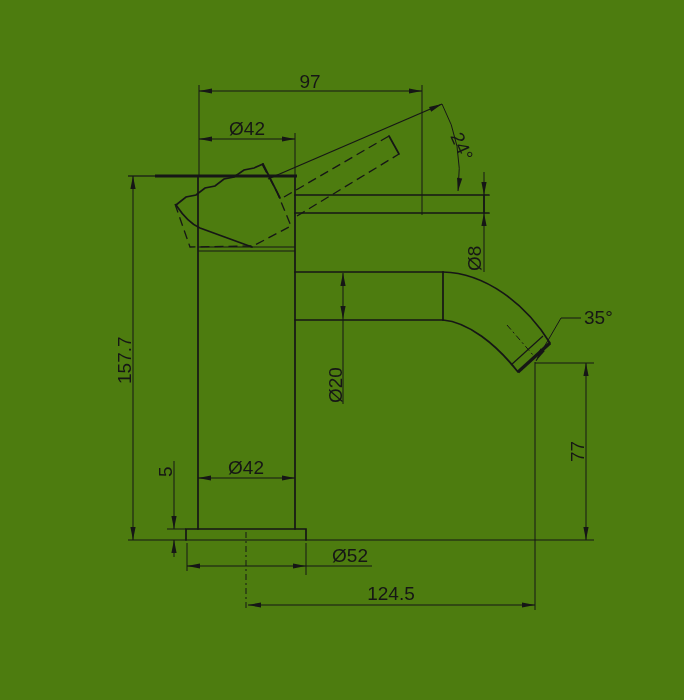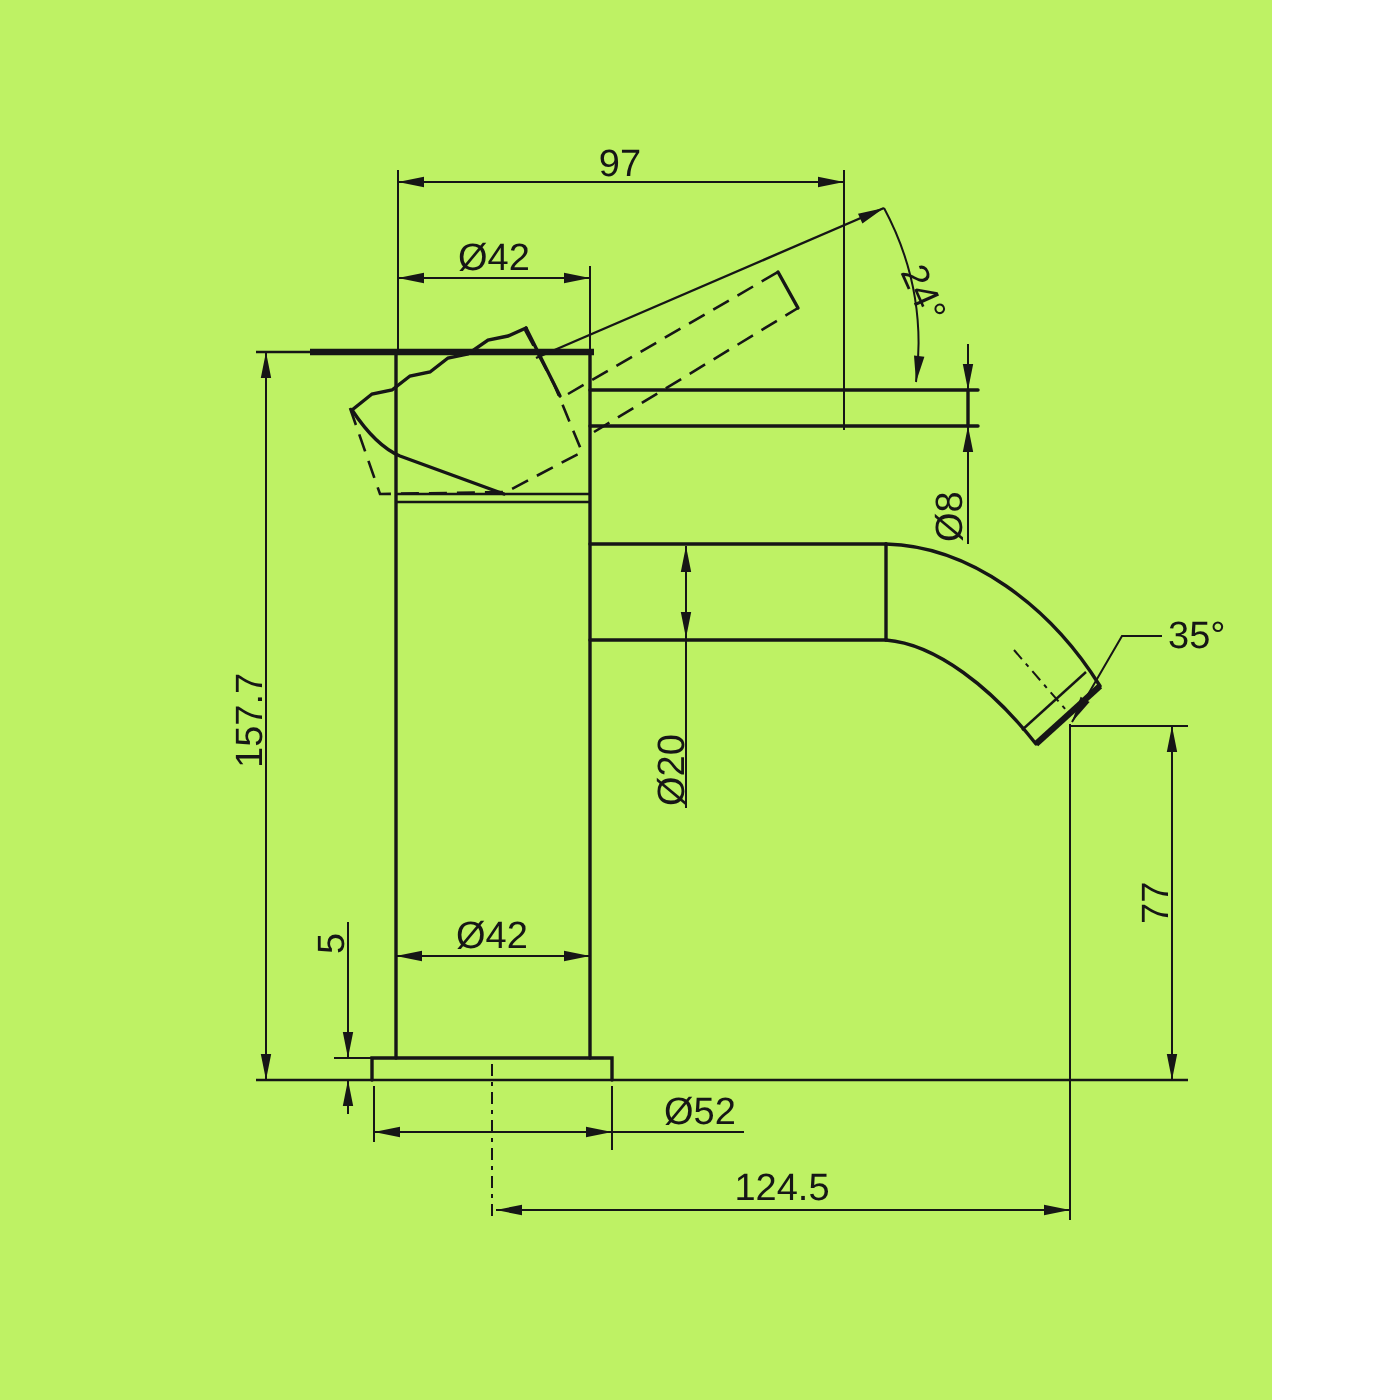--- a/index.html
+++ b/index.html
@@ -5,23 +5,23 @@
   html, body {
     margin: 0;
     padding: 0;
     background: #ffffff;
     width: 700px;
     height: 700px;
     overflow: hidden;
     font-family: "Liberation Sans", sans-serif;
   }
   .canvas-wrap {
-    width: 636px;
+    width: 684px;
     height: 700px;
-    background: #bef264;
+    background: #4d7c0f;
     position: relative;
   }
   svg { display: block; }
   .obj     { stroke: #161616; stroke-width: 1.7; fill: none; stroke-linecap: round; }
   .obj-thick { stroke: #161616; stroke-width: 3.2; fill: none; stroke-linecap: butt; }
   .obj-thin  { stroke: #161616; stroke-width: 1.2; fill: none; }
   .hidden  { stroke: #161616; stroke-width: 1.3; fill: none; stroke-dasharray: 9 5; }
   .dimline { stroke: #161616; stroke-width: 1;   fill: none; }
   .centerline { stroke: #161616; stroke-width: 1; fill: none; stroke-dasharray: 6 3 2 3; }
   .arrow   { fill: #161616; stroke: none; }

